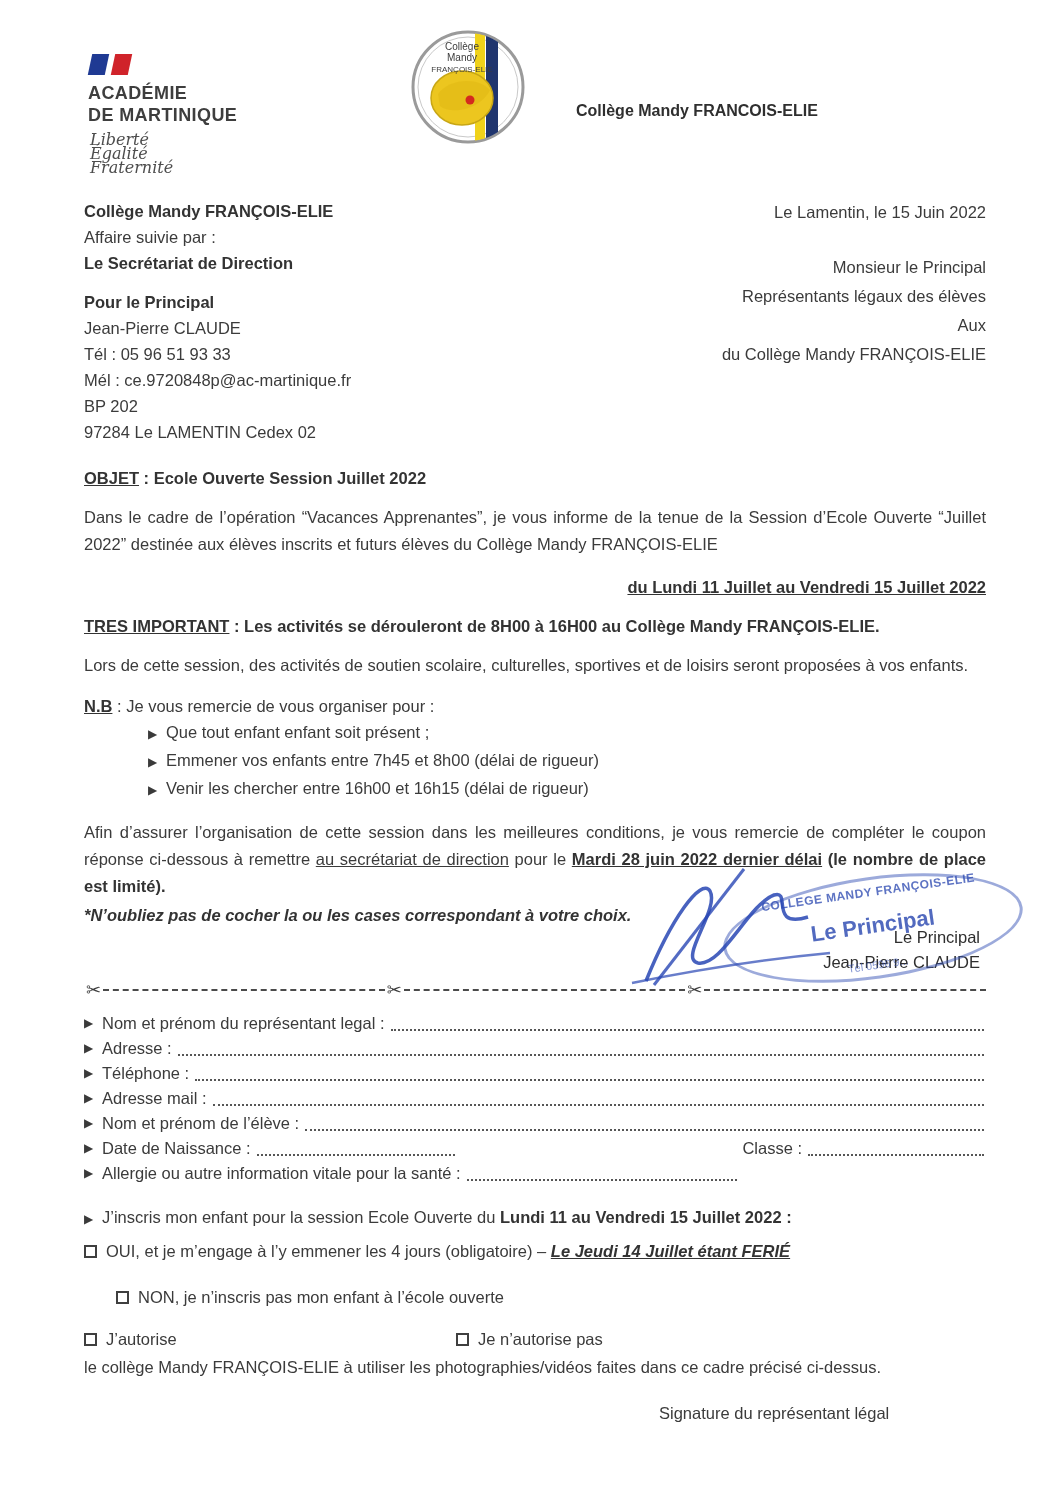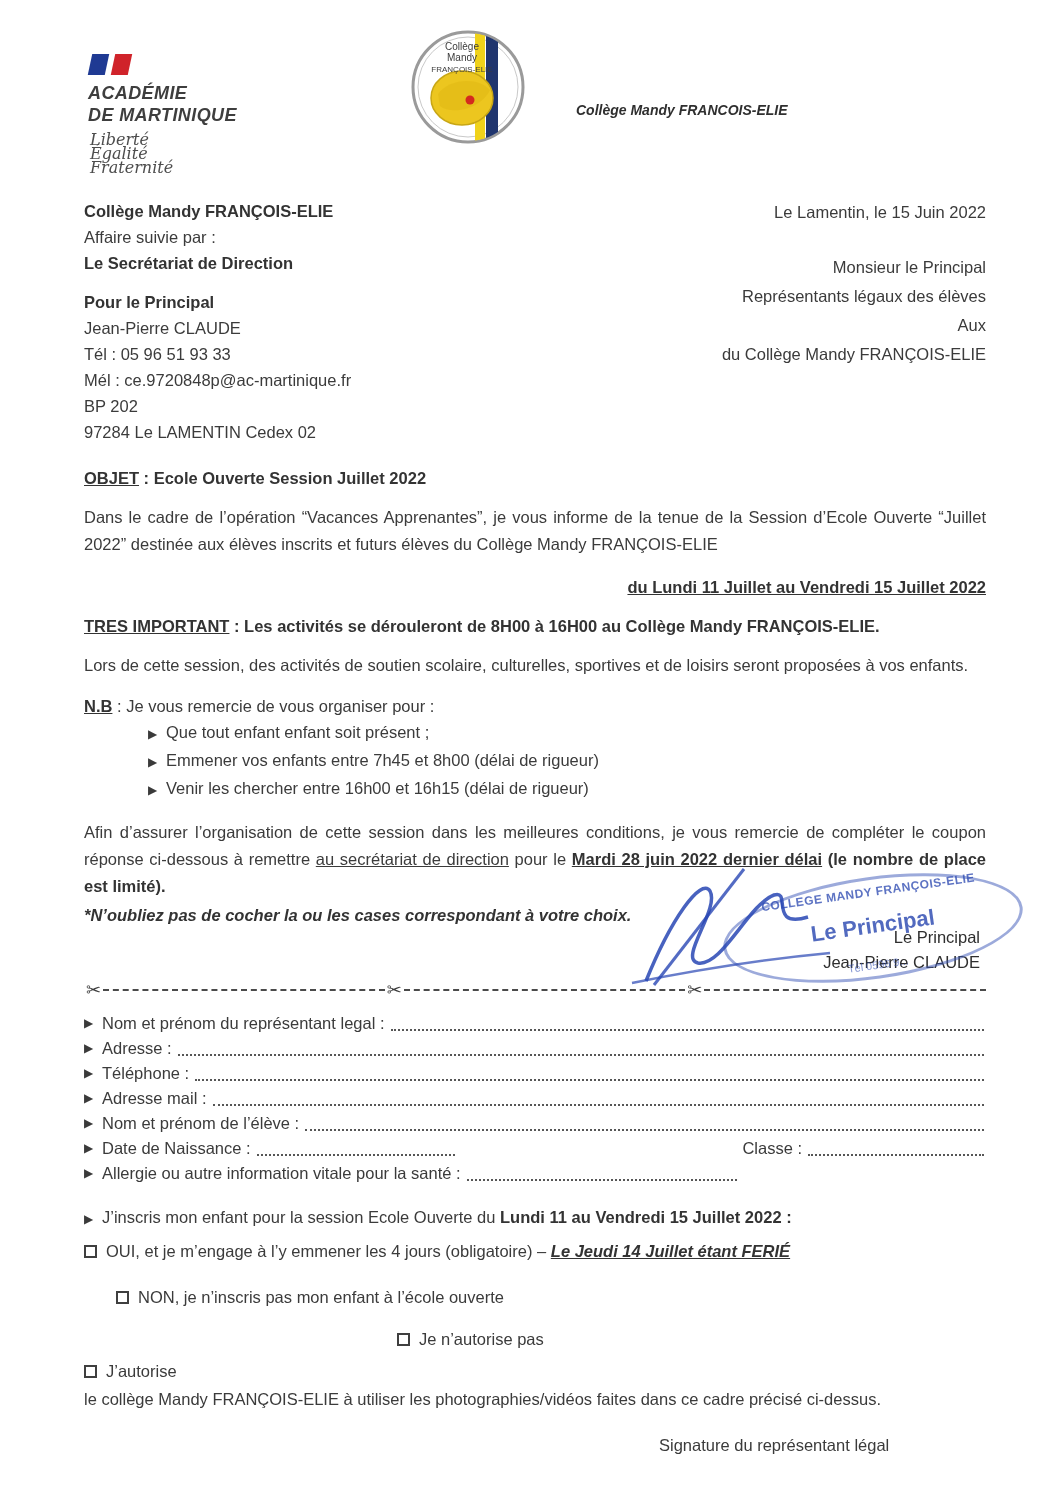--- a/index.html
+++ b/index.html
@@ -14,24 +14,24 @@
   .i { font-style:italic; }
   .just { text-align:justify; }
 
   
   .hdr { position:relative; height:156px; }
   .marianne { position:absolute; left:4px; top:28px; }
   .flag { display:flex; gap:6px; height:21px; margin-left:2px; margin-bottom:7px; }
   .flag i { display:block; width:17px; height:21px; transform:skewX(-12deg); }
   .flag .fb { background:#1f3a93; }
   .flag .fr { background:#d0232a; }
-  .acad { font-size:18px; font-weight:bold; color:#3e3e3e; line-height:22px; letter-spacing:.4px;font-style:italic; }
+  .acad { font-size:18px; font-weight:bold; color:#3e3e3e; line-height:22px; letter-spacing:.4px; }
   .motto { font-family:"DejaVu Serif", serif; font-style:italic; font-size:16px; color:#4d4d4d; line-height:14px; margin-top:7px; margin-left:2px; }
   .logo { position:absolute; left:324px; top:-2px; }
-  .ctitle { position:absolute; left:492px; top:76px; font-size:14px; font-weight:bold; color:#2f2f2f;font-style:italic; }
+  .ctitle { position:absolute; left:492px; top:76px; font-size:16px; font-weight:bold; color:#2f2f2f; }
 
   
   .addresses { display:flex; margin-top:16px; }
   .addr-left { width:55%; line-height:26px; }
   .addr-right { flex:1; text-align:right; line-height:29px; }
   .addr-right .date { margin-bottom:26px; }
   .vgap { height:13px; }
 
   
   .objet { margin-top:24px; font-weight:bold; color:#333; }
@@ -69,21 +69,21 @@
   .dots-f200 { flex:0 0 198px; }
   .dots-f178 { flex:0 0 176px; }
   .dots-f272 { flex:0 0 270px; }
   .spacer { flex:1 1 auto; }
 
   .insc { margin-top:18px; line-height:26px; }
   .cline { line-height:26px; }
   .oui { margin-top:6px; }
   .non { margin-top:20px;padding-left:32px; }
   .auth-row { margin-top:20px; display:flex; }
-  .auth-first { width:313px;margin-top:32px; }
+  .auth-first { width:372px; }
   .photos { margin-top:5px; line-height:26px; }
   .sigcap { margin-top:24px; margin-left:575px; }
 
   .cbox { display:inline-block; width:13px; height:13px; border:2px solid #3f3f3f; margin-right:9px; vertical-align:-1px; background:#fff; }
 </style>
 </head>
 <body>
 
 <div class="page">
 

